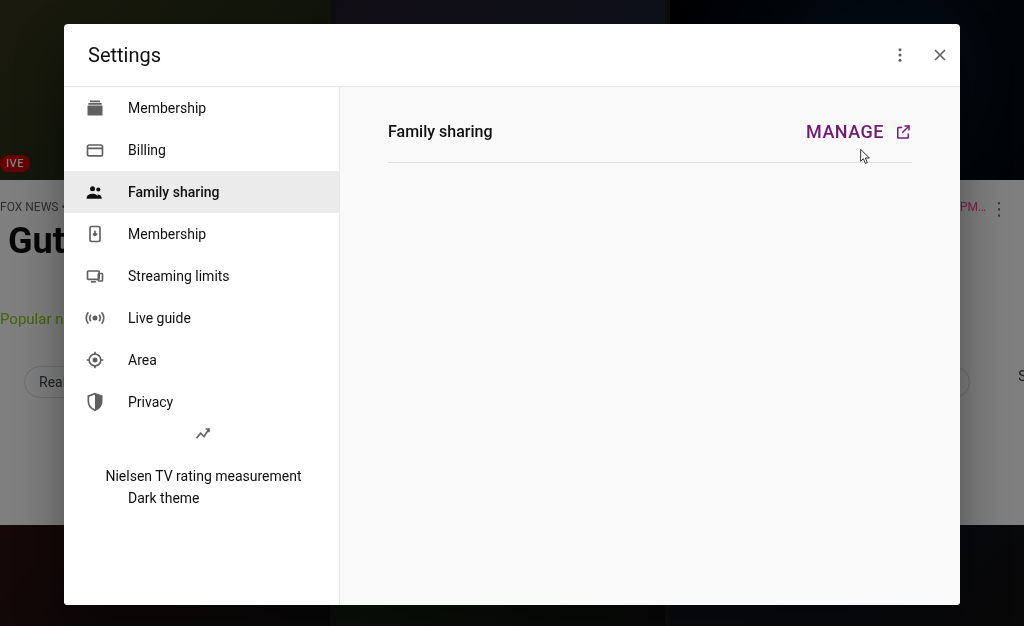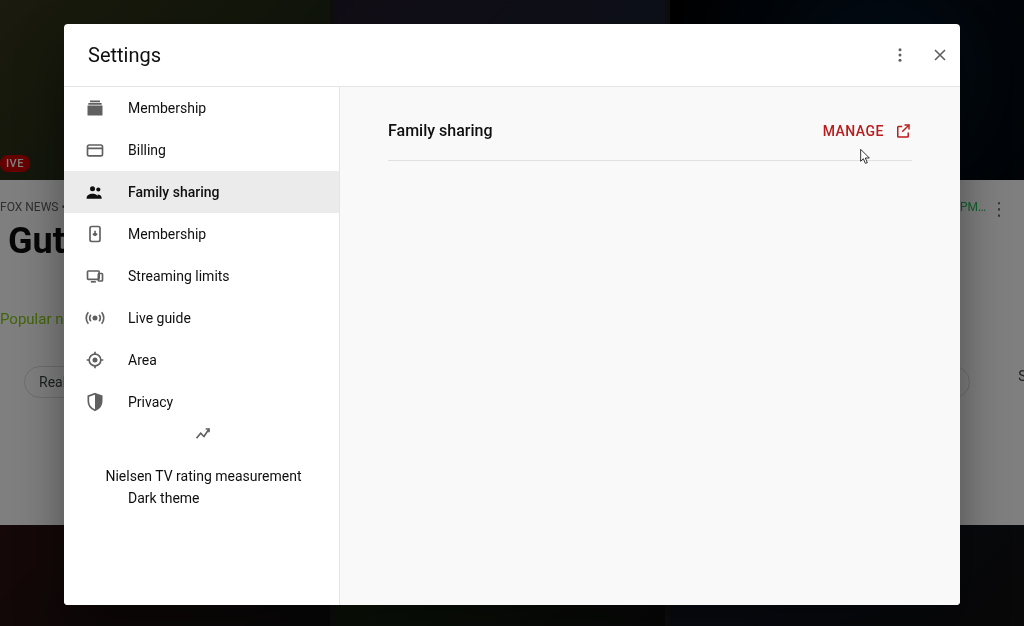--- a/index.html
+++ b/index.html
@@ -19,21 +19,21 @@
   .bg .title { position:absolute; left:8px; top:220px; color:#0f0f0f; font-size:36px; font-weight:700; }
   .bg .popn { position:absolute; left:0; top:310px; color:#84cc16; font-size:15px; }
   .bg .chip { position:absolute; top:366px; background:#fff; border:1px solid #dadce0; border-radius:18px; padding:7px 14px; font-size:14px; color:#3c4043; }
   .bg .chipL { left:24px; }
   .bg .chipR { right:8px; }
   .bg .sc { position:absolute; right:-10px; top:368px; font-size:14px; color:#3c4043; }
   .bg .tb { position:absolute; left:0; top:525px; width:330px; height:101px; background:linear-gradient(135deg,#4a1c1c,#1a1a1a); }
   .bg .tb2 { left:335px; background:linear-gradient(135deg,#2a4a1c,#1a1a1a); }
   .bg .tb3 { left:670px; width:354px; background:linear-gradient(135deg,#1c2a4a,#1a1a1a); }
   .bg .overflow-dot { position:absolute; right:16px; top:198px; color:#606060; font-size:18px; }
-  .bg .timechip { position:absolute; right:38px; top:200px; color:#22c55e; font-size:12px; }
+  .bg .timechip { position:absolute; right:38px; top:200px; color:#ec4899; font-size:12px; }
   .bg-white { position:absolute; left:0; top:180px; right:0; height:345px; background:#fff; }
   .scrim { position:absolute; inset:0; background:rgba(0,0,0,0.5); }
 
   .modal {
     position:absolute; left:64px; top:24px; width:896px; height:581px;
     background:#fff; border-radius:4px; box-shadow:0 24px 48px rgba(0,0,0,0.4);
     display:flex; flex-direction:column; overflow:hidden;
   }
   .modal-header {
     height:62px; display:flex; align-items:center; padding:0 0 0 24px;
@@ -49,21 +49,21 @@
   }
   .nav-item.tall { height:54px;flex-direction:column; }
   .nav-item .nav-label { flex:1; line-height:1.3; }
   .nav-item .ico { width:22px; height:22px; display:flex; align-items:center; justify-content:center; color:#606060; flex-shrink:0; }
   .nav-item.active { background:#ebebeb; font-weight:500; }
   .nav-item.active .ico { color:#0f0f0f; }
 
   .content { flex:1; background:#f9f9f9; padding:34px 48px; }
   .section-row { display:flex; align-items:center; justify-content:space-between; padding-bottom:20px; border-bottom:1px solid #e0e0e0; }
   .section-row h2 { margin:0; font-size:16px; font-weight:500; color:#0f0f0f; }
-  .manage-link { display:flex; align-items:center; gap:10px; color:#b91c1c; font-size:14px; font-weight:500; letter-spacing:0.5px; cursor:pointer; }
+  .manage-link { display:flex; align-items:center; gap:10px; color:#701a75; font-size:18px; font-weight:500; letter-spacing:0.5px; cursor:pointer; }
   .manage-link svg { width:18px; height:18px; }
 
   .cursor-ptr { position:absolute; left:858px; top:148px; width:16px; height:16px; pointer-events:none; }
 
   svg { display:block; }
 </style>
 </head>
 <body>
 
 <div class="bg">

